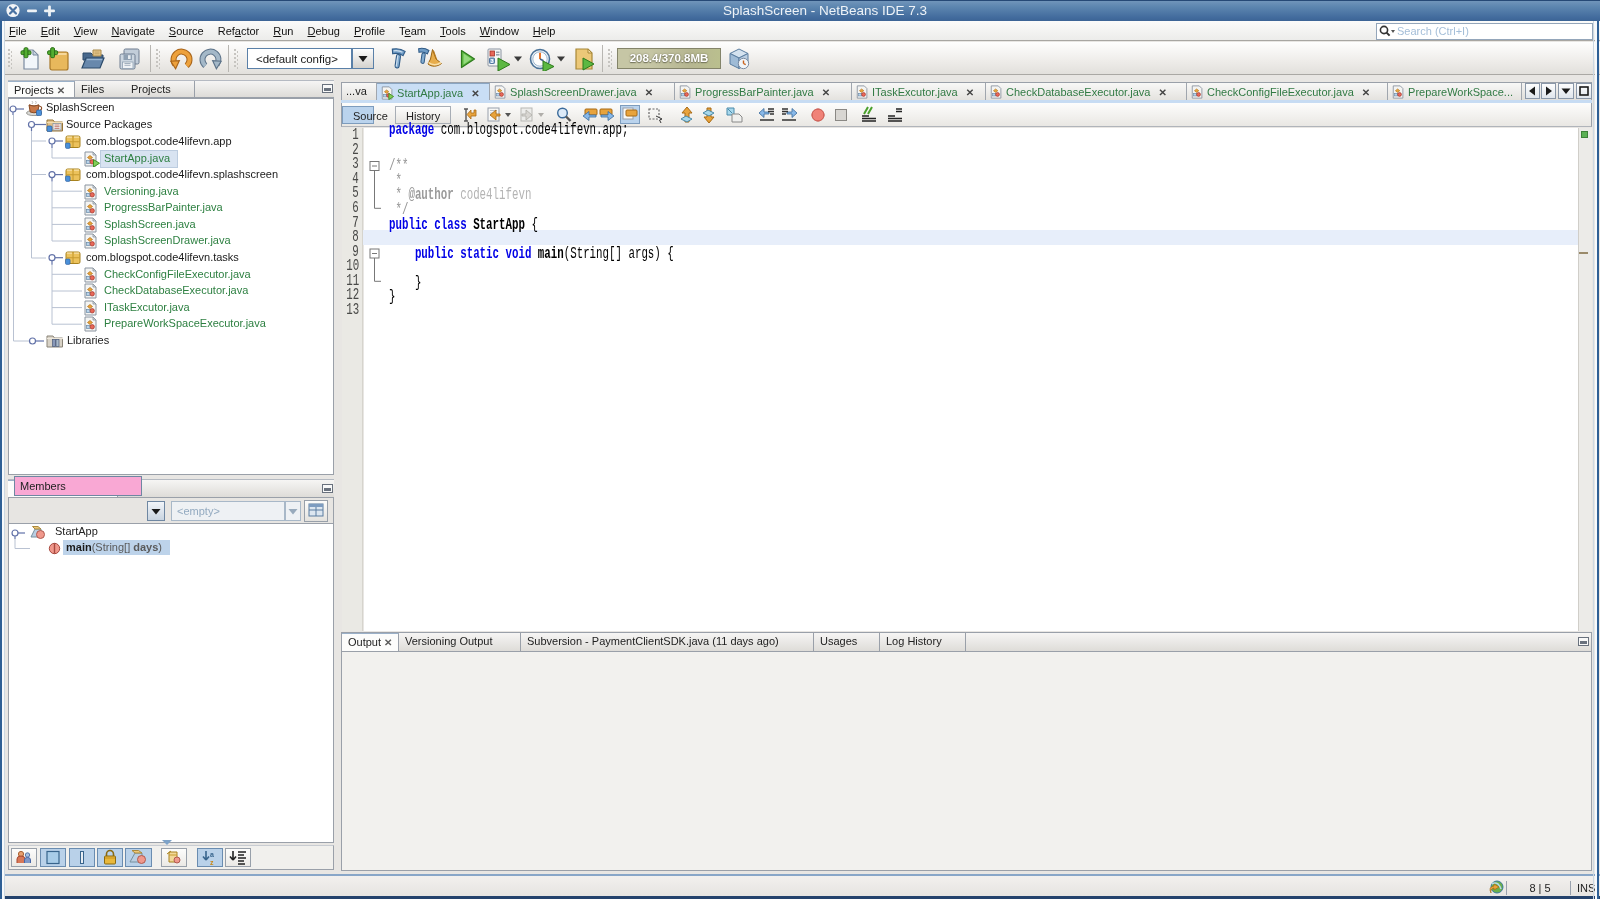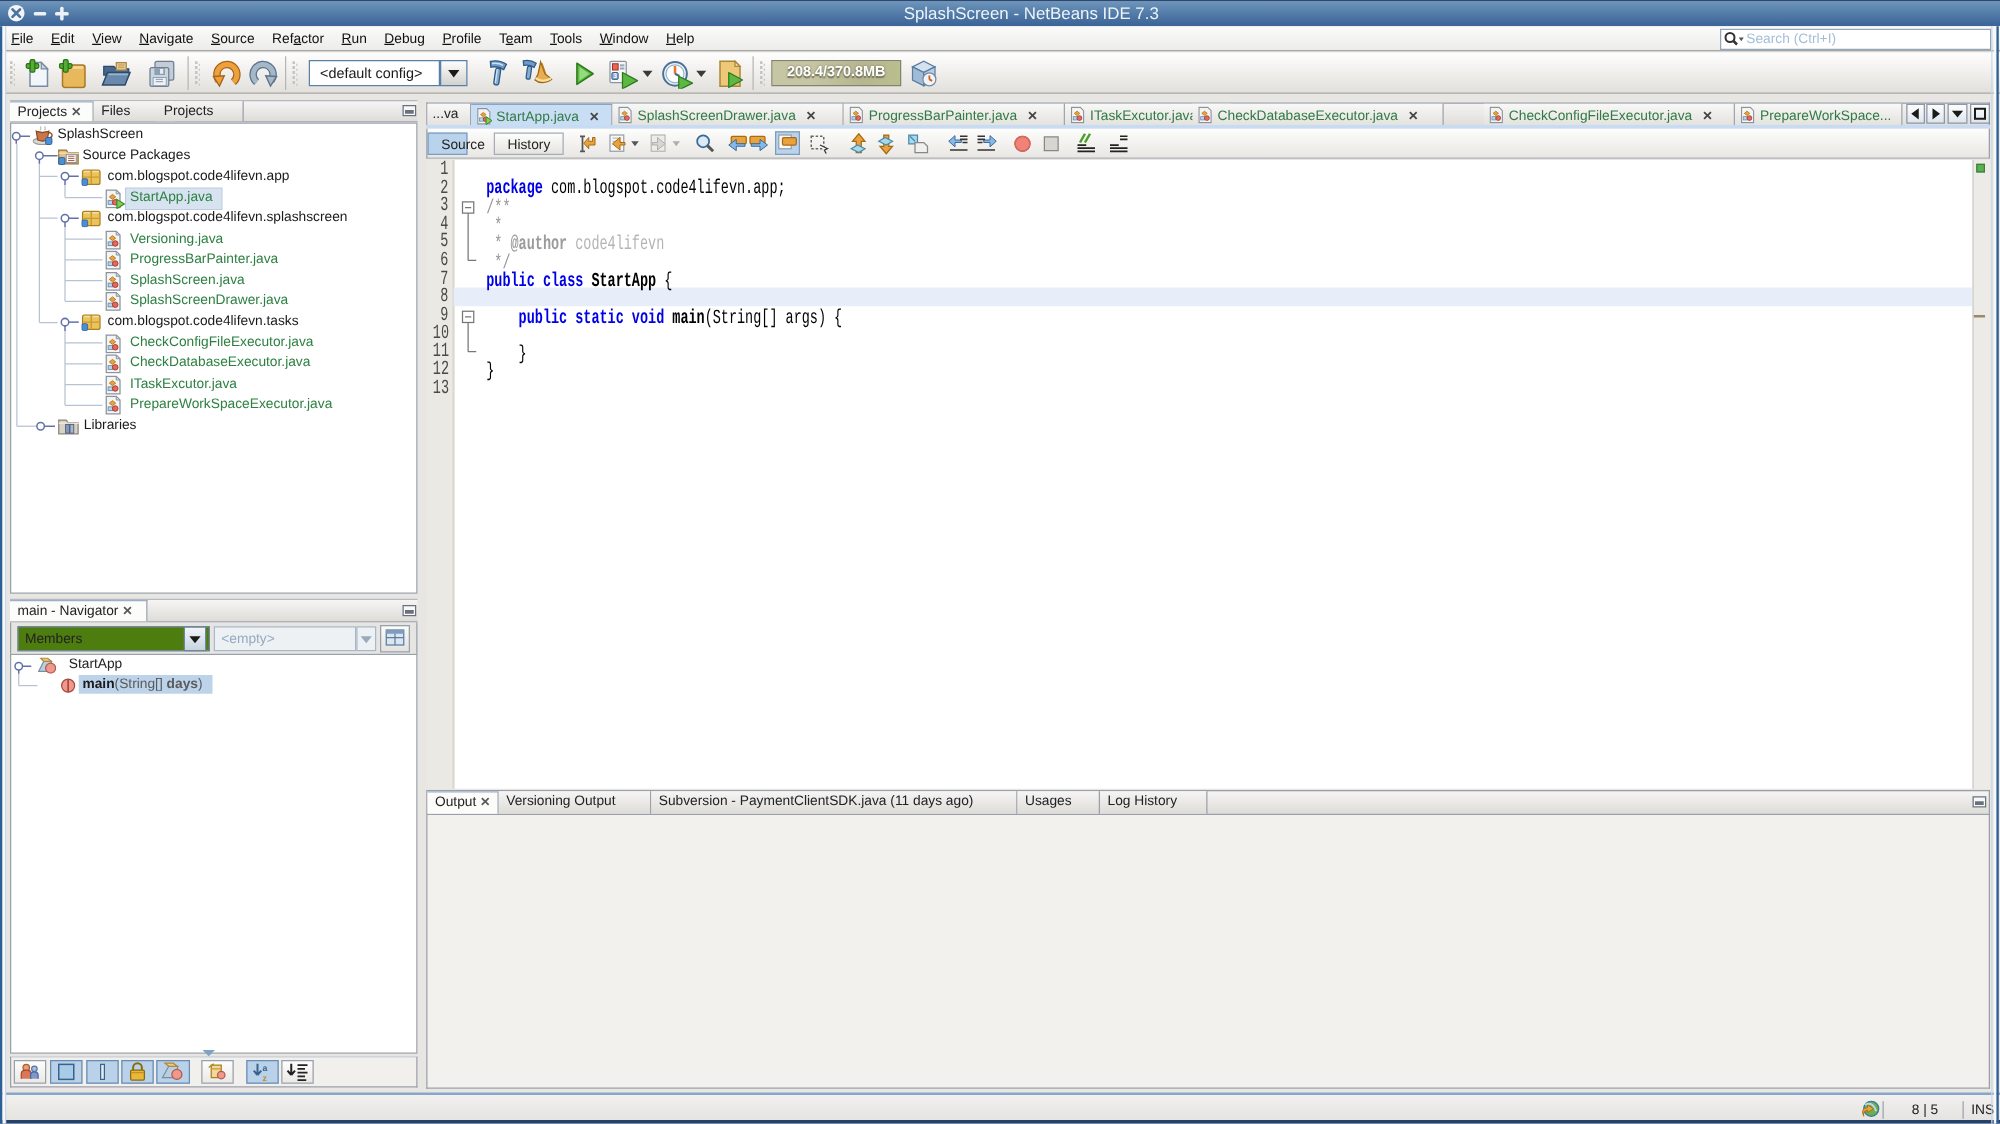--- a/index.html
+++ b/index.html
@@ -397,21 +397,21 @@
           <path d="M12 3 h8 M12 6 h6 M12 9 h8 M12 12 h6 M12 15 h7" stroke="#222" stroke-width="1.4"></path>
         </svg></div>
 </div>
 
 <div class="abs tabrow" style="left:8px;top:479px;width:326px;height:19px">
  <div class="ptab active" style="left:0;width:110px">main - Navigator <span class="tx">✕</span></div>
  <div class="minb" style="left:314px;top:4px"></div>
 </div>
 
 <div class="abs" style="left:8px;top:498px;width:326px;height:26px;background:#e7e5e2;border-left:1px solid #9aa0a9;border-right:1px solid #9aa0a9"></div>
-<div class="abs" style="left:14px;top:501px;width:154px;height:20px;background:#4d7c0f;border:1px solid #6f87a2;font-size:11px;color:#222;padding:3px 0 0 5px">Members</div>
+<div class="abs" style="left:14px;top:476px;width:128px;height:20px;background:#f9a8d4;border:1px solid #6f87a2;font-size:11px;color:#222;padding:3px 0 0 5px">Members</div>
 <div class="abs" style="left:147px;top:501px;width:18px;height:20px;background:linear-gradient(#f2f5f9,#c9d4e0);border:1px solid #6f87a2"><svg width="16" height="18" viewBox="0 0 16 18">
         <path d="M3.5 7 h9 l-4.5 5.5 z" fill="#1a1a1a"></path>
       </svg></div>
 <div class="abs" style="left:171px;top:501px;width:114px;height:20px;background:#eef1f4;border:1px solid #a8b8c8;font-size:11px;color:#93aac0;padding:3px 0 0 5px">&lt;empty&gt;</div>
 <div class="abs" style="left:285px;top:501px;width:16px;height:20px;background:#eef1f4;border:1px solid #a8b8c8"><svg width="14" height="18" viewBox="0 0 14 18">
         <path d="M2.5 7 h9 l-4.5 5.5 z" fill="#98aabc"></path>
       </svg></div>
 <div class="abs" style="left:304px;top:500px;width:24px;height:22px;background:linear-gradient(#fcfcfb,#e4e2de);border:1px solid #98a0aa"><svg width="22" height="20" viewBox="0 0 22 20">
         <rect x="4" y="3" width="14" height="12" fill="#dce6f0" stroke="#5a7da0"></rect>
         <rect x="4" y="3" width="14" height="3" fill="#7d9cc0"></rect>
@@ -471,21 +471,21 @@
           <path d="M6 4.5 l2.5 2 l-2.5 2 l-2.5 -2 z" fill="#e8a33c" stroke="#b07014" stroke-width=".7"></path>
           <rect x="2.5" y="9.5" width="3.6" height="3" fill="#b8d4ea" stroke="#6a8aa8" stroke-width=".7"></rect>
           <circle cx="8.2" cy="10.8" r="2.2" fill="#e86858" stroke="#a03028" stroke-width=".7"></circle>
         </svg> ProgressBarPainter.java <span class="x">✕</span></div>
  <div class="etab" style="left:510px;width:134px"><svg width="13" height="14" viewBox="0 0 14 16" style="vertical-align:-3px">
           <path d="M1 1 h8 l3 3 v11 h-11 z" fill="#f4f4f2" stroke="#8a94a0"></path>
           <path d="M6 4.5 l2.5 2 l-2.5 2 l-2.5 -2 z" fill="#e8a33c" stroke="#b07014" stroke-width=".7"></path>
           <rect x="2.5" y="9.5" width="3.6" height="3" fill="#b8d4ea" stroke="#6a8aa8" stroke-width=".7"></rect>
           <circle cx="8.2" cy="10.8" r="2.2" fill="#e86858" stroke="#a03028" stroke-width=".7"></circle>
         </svg> ITaskExcutor.java <span class="x">✕</span></div>
- <div class="etab" style="left:612px;width:201px"><svg width="13" height="14" viewBox="0 0 14 16" style="vertical-align:-3px">
+ <div class="etab" style="left:644px;width:201px"><svg width="13" height="14" viewBox="0 0 14 16" style="vertical-align:-3px">
           <path d="M1 1 h8 l3 3 v11 h-11 z" fill="#f4f4f2" stroke="#8a94a0"></path>
           <path d="M6 4.5 l2.5 2 l-2.5 2 l-2.5 -2 z" fill="#e8a33c" stroke="#b07014" stroke-width=".7"></path>
           <rect x="2.5" y="9.5" width="3.6" height="3" fill="#b8d4ea" stroke="#6a8aa8" stroke-width=".7"></rect>
           <circle cx="8.2" cy="10.8" r="2.2" fill="#e86858" stroke="#a03028" stroke-width=".7"></circle>
         </svg> CheckDatabaseExecutor.java <span class="x">✕</span></div>
  <div class="etab" style="left:845px;width:201px"><svg width="13" height="14" viewBox="0 0 14 16" style="vertical-align:-3px">
           <path d="M1 1 h8 l3 3 v11 h-11 z" fill="#f4f4f2" stroke="#8a94a0"></path>
           <path d="M6 4.5 l2.5 2 l-2.5 2 l-2.5 -2 z" fill="#e8a33c" stroke="#b07014" stroke-width=".7"></path>
           <rect x="2.5" y="9.5" width="3.6" height="3" fill="#b8d4ea" stroke="#6a8aa8" stroke-width=".7"></rect>
           <circle cx="8.2" cy="10.8" r="2.2" fill="#e86858" stroke="#a03028" stroke-width=".7"></circle>
@@ -595,21 +595,21 @@
 <div class="lnum" style="right:1241px;top:201px">6</div>
 <div class="lnum" style="right:1241px;top:215.6px">7</div>
 <div class="lnum" style="right:1241px;top:230.1px">8</div>
 <div class="lnum" style="right:1241px;top:244.7px">9</div>
 <div class="lnum" style="right:1241px;top:259.2px">10</div>
 <div class="lnum" style="right:1241px;top:273.8px">11</div>
 <div class="lnum" style="right:1241px;top:288.4px">12</div>
 <div class="lnum" style="right:1241px;top:302.9px">13</div>
 </div>
 <div id="codelines">
-<div class="cl" style="left:389px;top:141px"><span class="cs"><span class="kw">package</span> com.blogspot.code4lifevn.app;</span></div>
+<div class="cl" style="left:389px;top:121px"><span class="cs"><span class="kw">package</span> com.blogspot.code4lifevn.app;</span></div>
 <div class="cl" style="left:389px;top:157.3px"><span class="cs"><span class="cm">/**</span></span></div>
 <div class="cl" style="left:389px;top:171.9px"><span class="cs"><span class="cm"> *</span></span></div>
 <div class="cl" style="left:389px;top:186.4px"><span class="cs"><span class="cm"> * </span><span class="cmb">@author</span><span class="cml"> code4lifevn</span></span></div>
 <div class="cl" style="left:389px;top:201px"><span class="cs"><span class="cm"> */</span></span></div>
 <div class="cl" style="left:389px;top:215.6px"><span class="cs"><span class="kw">public class</span> <span class="bld">StartApp</span> {</span></div>
 <div class="cl" style="left:389px;top:244.7px"><span class="cs">    <span class="kw">public static void</span> <span class="bld">main</span>(String[] args) {</span></div>
 <div class="cl" style="left:389px;top:273.8px"><span class="cs">    }</span></div>
 <div class="cl" style="left:389px;top:288.4px"><span class="cs">}</span></div>
 </div>
 

